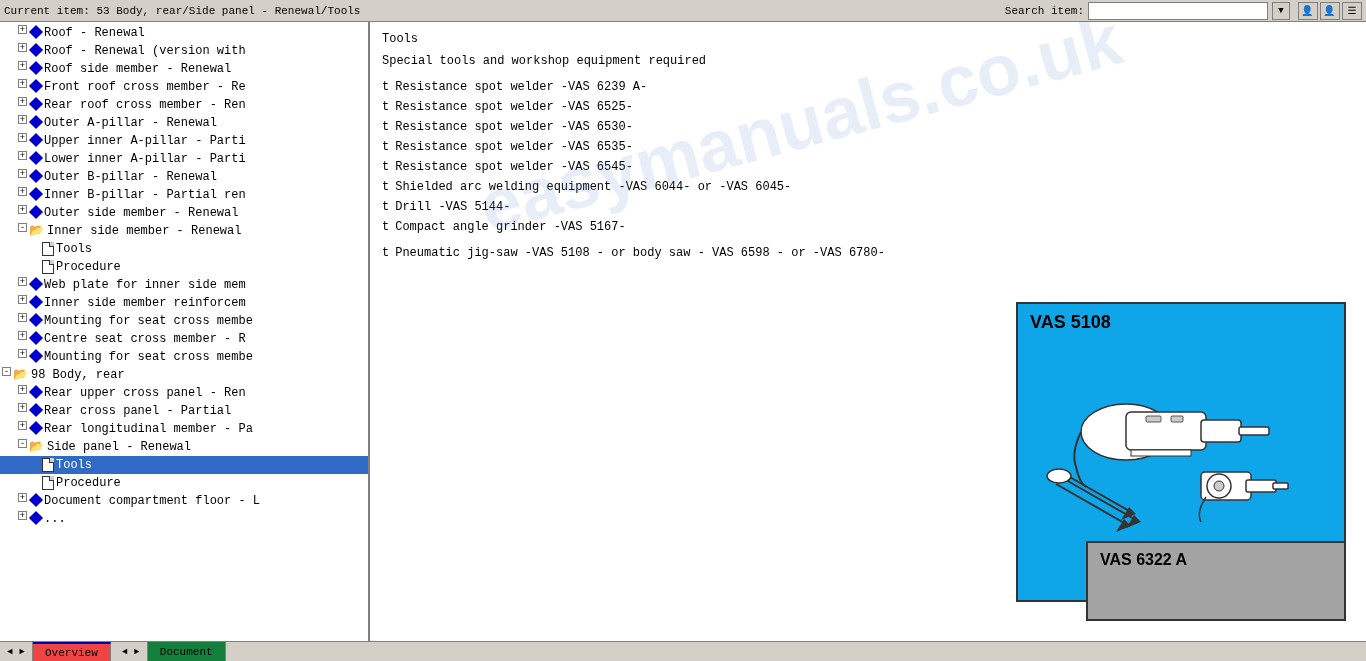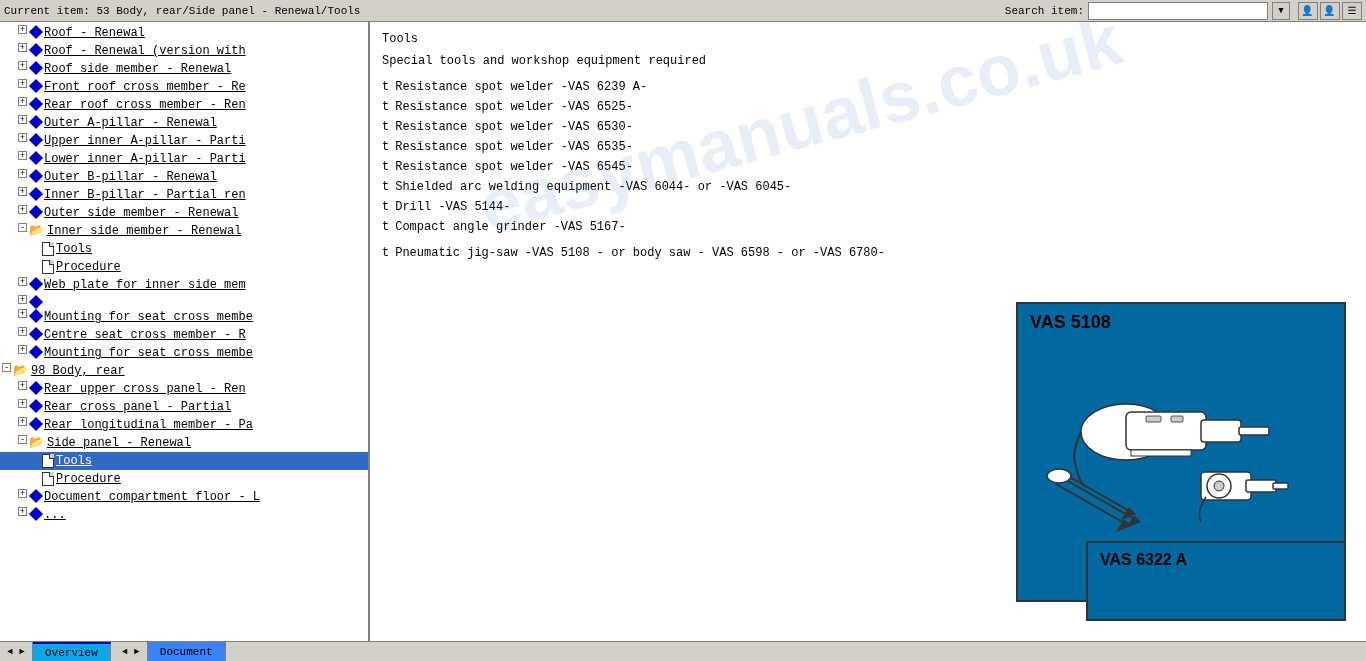--- a/index.html
+++ b/index.html
@@ -85,21 +85,21 @@
     .tree-item {
       display: flex;
       align-items: flex-start;
       padding: 1px 2px;
       cursor: pointer;
       white-space: nowrap;
       line-height: 16px;
     }
     .tree-item.selected { background: #316ac5; color: #fff; }
     .tree-indent { display: inline-block; width: 16px; flex-shrink: 0; }
-    .tree-label { flex: 1; overflow: hidden; text-overflow: ellipsis; text-decoration: underline; }
+    .tree-label { flex: 1; overflow: hidden; text-overflow: ellipsis; }
 
     
     .icon-diamond {
       display: inline-block;
       width: 10px;
       height: 10px;
       background: #0000cc;
       transform: rotate(45deg);
       margin: 2px 3px 0 2px;
       flex-shrink: 0;
@@ -178,21 +178,21 @@
     }
 
     
     .diagram-box {
       position: absolute;
       right: 20px;
       top: 280px;
       width: 330px;
       height: 300px;
       border: 2px solid #333;
-      background: #0369a1;
+      background: #0ea5e9;
     }
     .diagram-title {
       font-size: 18px;
       font-weight: bold;
       padding: 8px 12px 4px 12px;
       font-family: Arial, sans-serif;
     }
     .diagram-image-area {
       width: 100%;
       height: 220px;
@@ -210,21 +210,21 @@
     }
 
     
     .diagram-box-bottom {
       position: absolute;
       right: 20px;
       bottom: 20px;
       width: 260px;
       height: 80px;
       border: 2px solid #333;
-      background: #0369a1;
+      background: #a3a3a3;
     }
     .diagram-box-bottom .diagram-title {
       font-size: 16px;
       font-weight: bold;
       padding: 8px 12px;
     }
 
     
     #bottom-bar {
       height: 20px;
@@ -234,24 +234,24 @@
       align-items: center;
     }
     .tab-item {
       height: 20px;
       padding: 0 12px;
       border-right: 1px solid #808080;
       display: flex;
       align-items: center;
       cursor: pointer;
       font-size: 11px;
-      background: #3b82f6;
+      background: #15803d;
     }
     .tab-item.active {
-      background: #0ea5e9;
+      background: #ef4444;
       border-top: 2px solid #0000aa;
     }
     .nav-arrows {
       display: flex;
       align-items: center;
       padding: 0 4px;
       border-right: 1px solid #808080;
       height: 20px;
     }
     .nav-arrow {
@@ -385,20 +385,21 @@
         <div class="tree-item">
           <span class="tree-indent" style="width: 16px;"></span>
           <span class="expand-btn">+</span>
           <span class="icon-diamond"></span>
           <span class="tree-label">Web plate for inner side mem</span>
         </div>
         <div class="tree-item">
           <span class="tree-indent" style="width: 16px;"></span>
           <span class="expand-btn">+</span>
           <span class="icon-diamond"></span>
+          <span class="tree-label">Inner side member reinforcem</span>
         </div>
         <div class="tree-item">
           <span class="tree-indent" style="width: 16px;"></span>
           <span class="expand-btn">+</span>
           <span class="icon-diamond"></span>
           <span class="tree-label">Mounting for seat cross membe</span>
         </div>
         <div class="tree-item">
           <span class="tree-indent" style="width: 16px;"></span>
           <span class="expand-btn">+</span>

